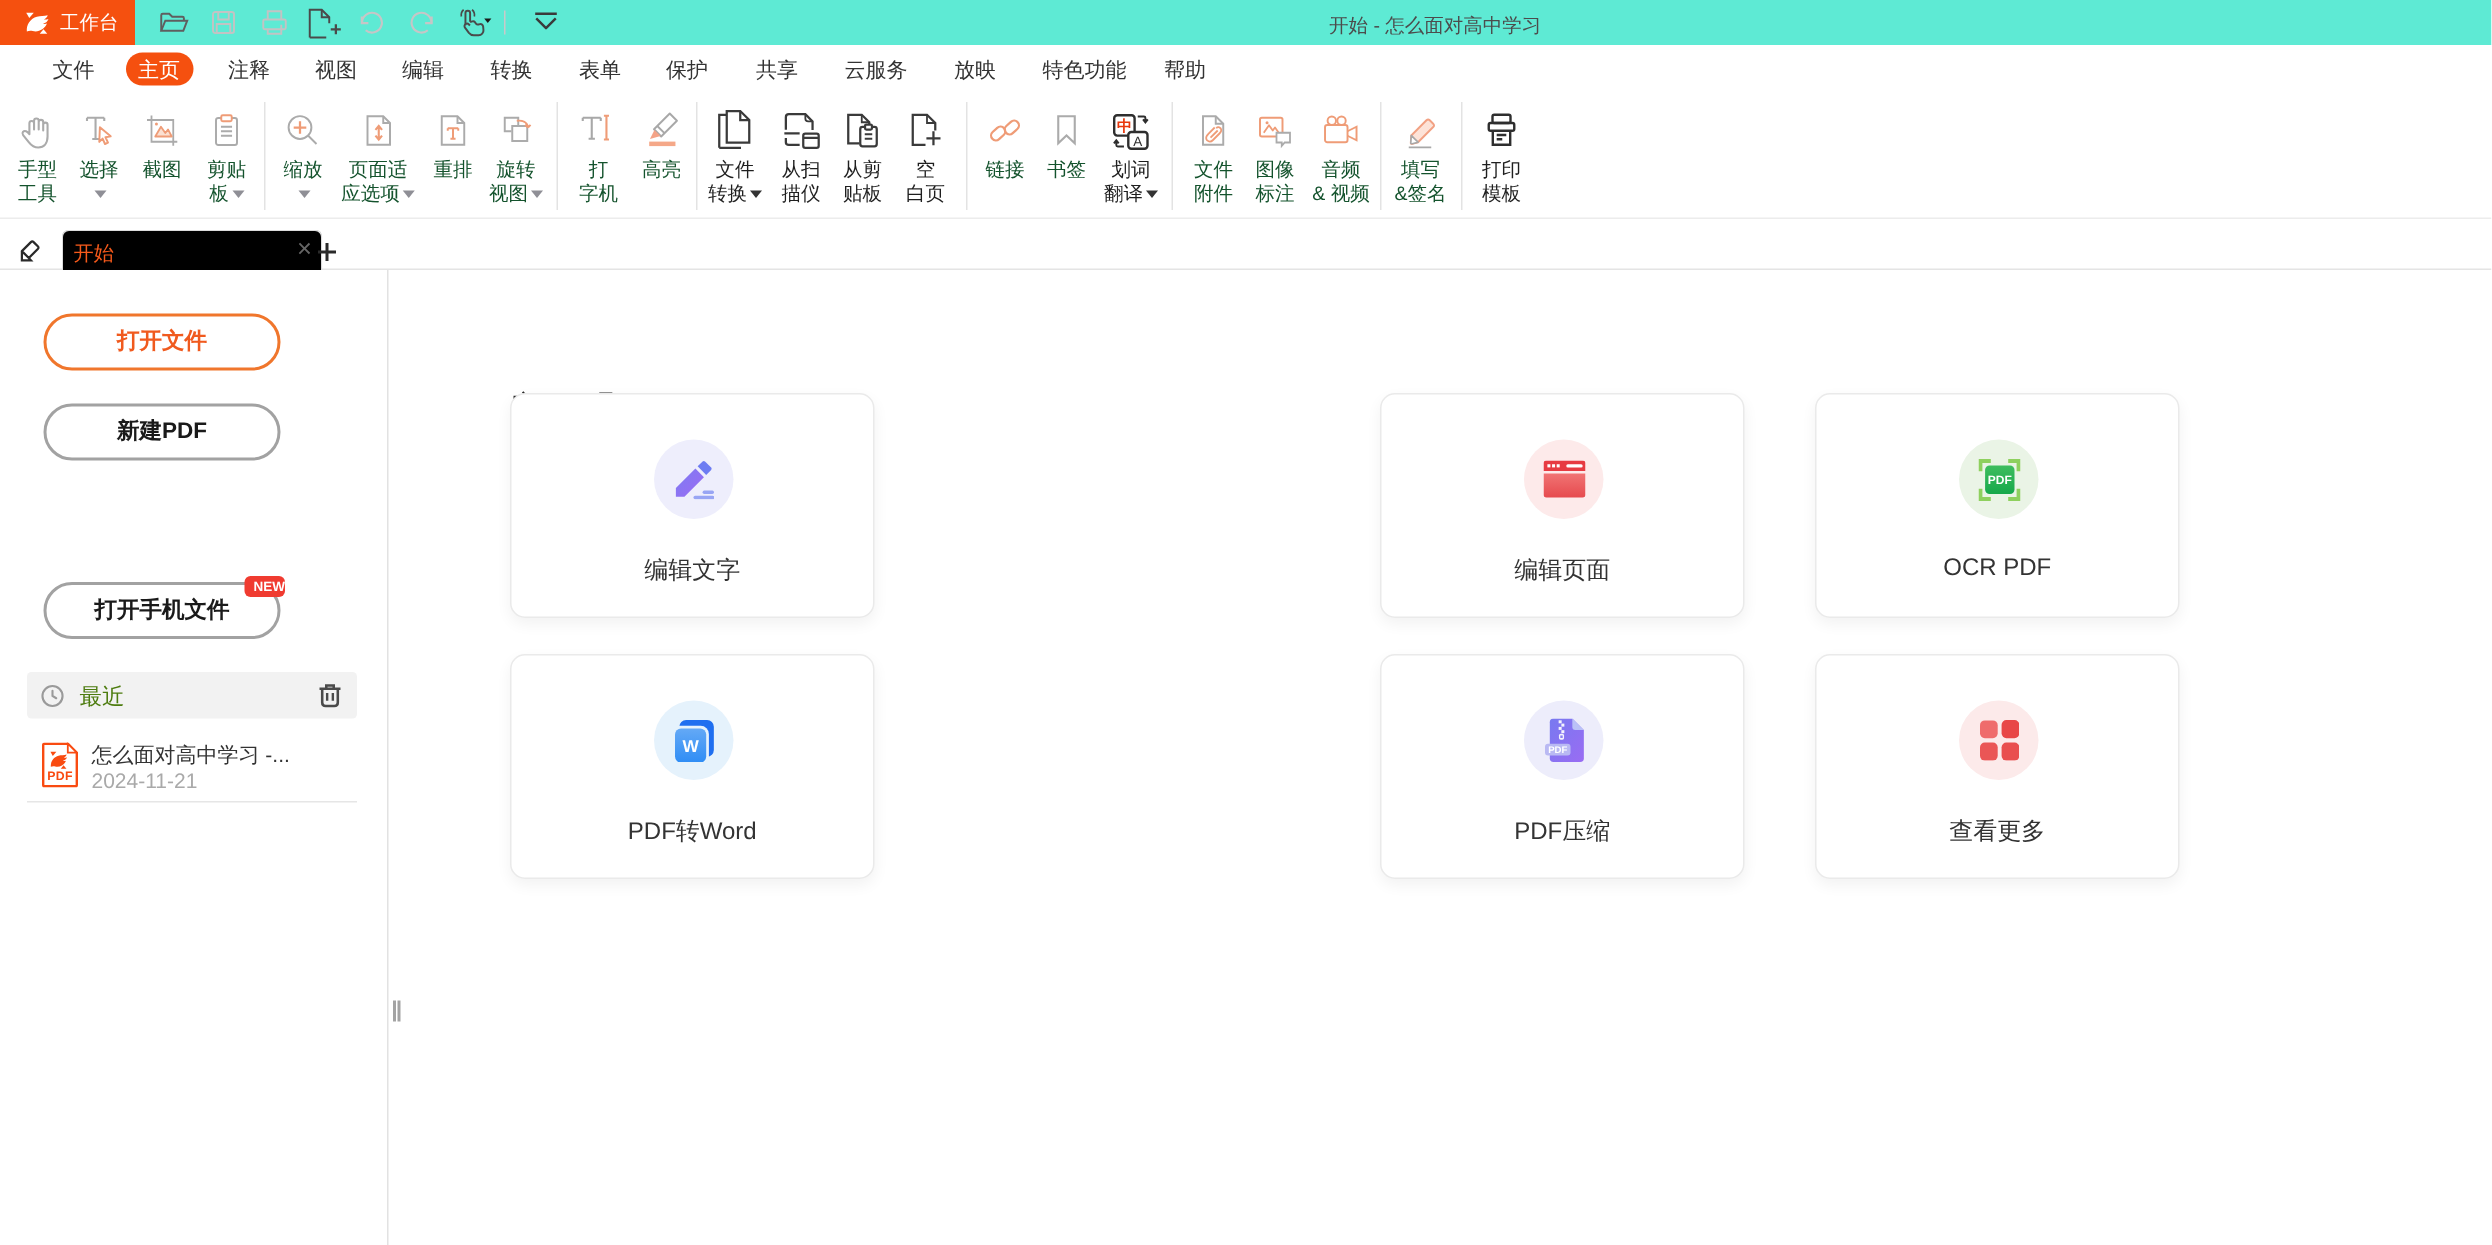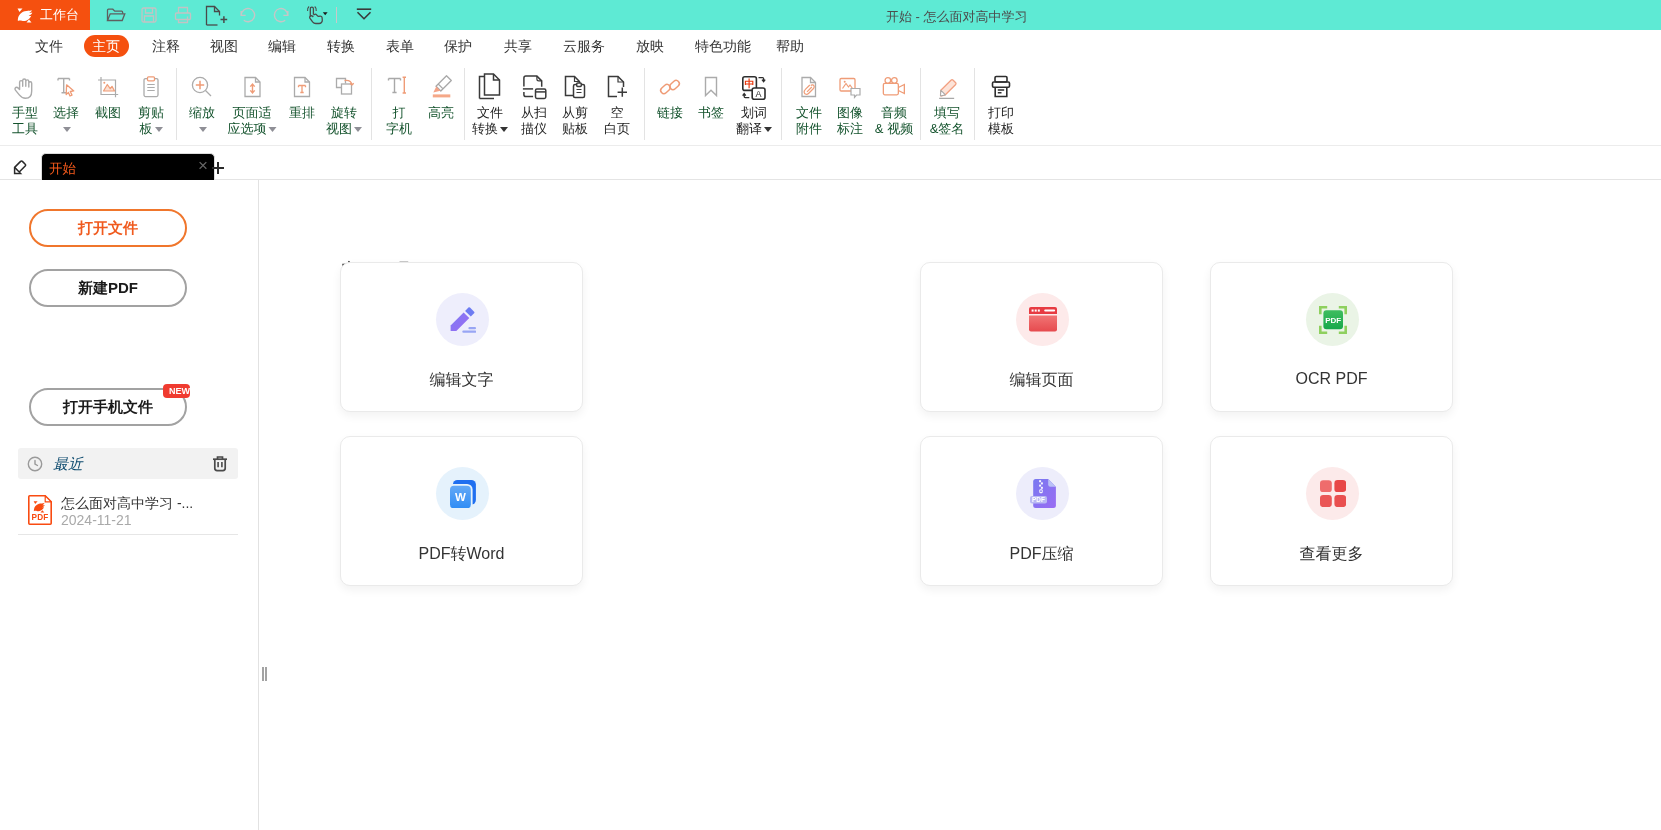--- a/index.html
+++ b/index.html
@@ -48,21 +48,21 @@
 #main { position:absolute; left:0; top:180px; width:1661px; height:650px; background:#fff; }
 #sidebar { position:absolute; left:0; top:0; width:259px; height:650px; border-right:1px solid #e2e2e2; }
 .sbtn { position:absolute; left:29px; width:158px; height:38px; border:2px solid #a2a2a2;
   border-radius:19px; background:#fff; text-align:center; font-weight:bold; font-size:15px;
   color:#1a1a1a; line-height:34px; }
 .sbtn.orange { border-color:#f0762c; color:#f05a1e; }
 #newbadge { position:absolute; left:163px; top:204px; width:27px; height:14px; background:#f03b30;
   border-radius:4px; color:#fff; font-size:9px; font-weight:bold; text-align:right; line-height:14px; }
 #recentbar { position:absolute; left:18px; top:268px; width:220px; height:31px; background:#f2f2f2;
   border-radius:3px; }
-#recentbar .rtxt { position:absolute; left:35px; top:7px; font-size:15px; color:#0c4a6e;font-style:italic; }
+#recentbar .rtxt { position:absolute; left:35px; top:7px; font-size:15px; color:#4d7c0f; }
 #fname { position:absolute; left:61px; top:315px; font-size:14px; color:#333; }
 #fdate { position:absolute; left:61px; top:332px; font-size:14px; color:#a9a9a9; }
 #sideline { position:absolute; left:18px; top:354px; width:220px; height:1px; background:#e6e6e6; }
 #grip { position:absolute; left:262px; top:487px; }
 #grip div { display:inline-block; width:2px; height:14px; background:#a3a3a3; margin-right:1px; }
 
 #content { position:absolute; left:259px; top:0; width:1402px; height:650px; }
 #utitle { position:absolute; left:82px; top:30px; font-size:18px; color:#2b2b2b;margin-top:48px; }
 .card { position:absolute; width:243px; height:150px; background:#fff; border:1px solid #eaeaea;
   border-radius:10px; box-shadow:0 4px 10px rgba(0,0,0,0.055); }

